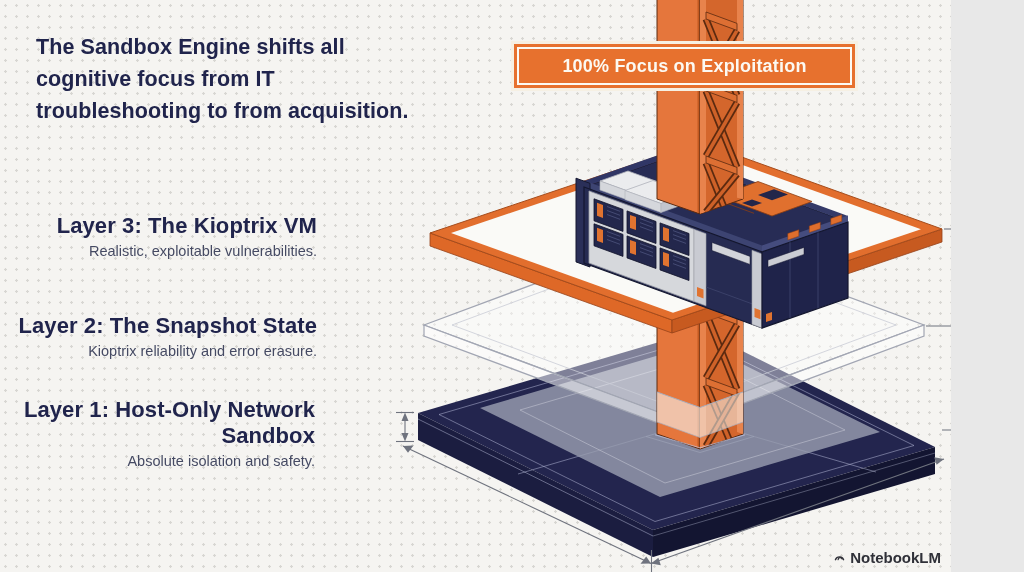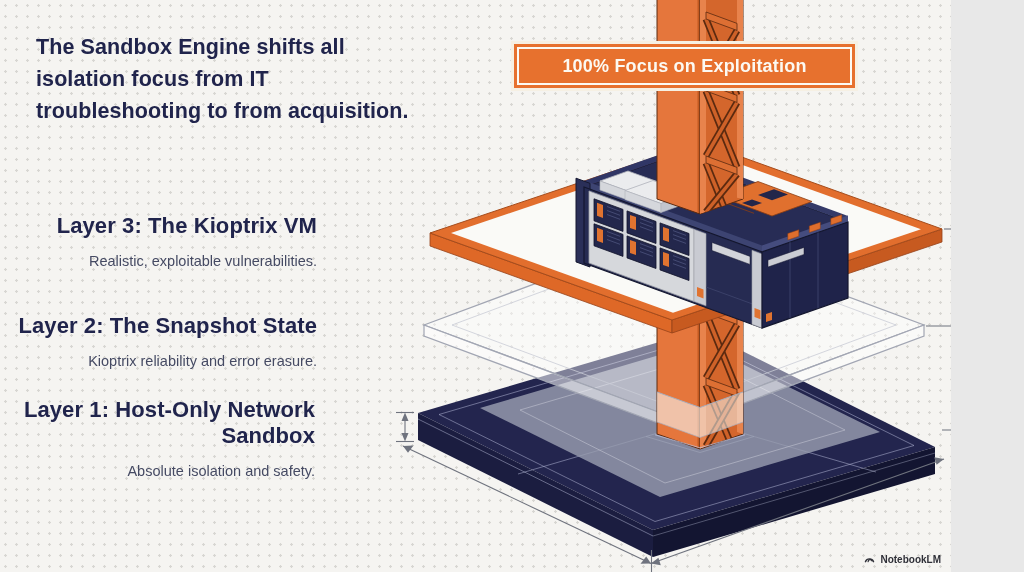--- a/index.html
+++ b/index.html
@@ -21,27 +21,27 @@
     display:flex;align-items:center;justify-content:center;
   }
   .banner::before{
     content:"";position:absolute;inset:3px;border:2px solid #FCFAF4;pointer-events:none;
   }
   .banner-label{
     font-size:18px;font-weight:bold;color:#FCF9F2;letter-spacing:.2px;white-space:nowrap;
   }
   .layer-label{position:absolute;text-align:right;}
   .layer-title{font-size:22px;font-weight:bold;color:#20244C;letter-spacing:.1px;}
-  .layer-sub{font-size:14.5px;color:#454A63;margin-top:14px;}
+  .layer-sub{font-size:14.5px;color:#454A63;margin-top:4px;}
   .layer-3{right:634px;top:213px;}
   .layer-2{right:634px;top:313px;}
   .layer-1{right:636px;top:397px;}
   .watermark{
     position:absolute;right:10px;bottom:6px;display:flex;align-items:center;gap:4px;
-    color:#2F3038;font-size:10px;font-weight:600;
+    color:#2F3038;font-size:15px;font-weight:600;
   }
   .watermark svg{display:block;}
 </style>
 </head>
 <body>
 
 <div class="canvas">
 
   <svg class="illustration" width="1024" height="572" viewBox="0 0 1024 572" xmlns="http://www.w3.org/2000/svg">
 
@@ -225,21 +225,21 @@
         <path d="M403,446 L413.5,445.5 L408,452.8 Z"></path>
         <path d="M651,563.5 L640.5,563.8 L646.2,556.4 Z"></path>
         <path d="M944,459 L934.2,457.2 L936.6,464.8 Z"></path>
         <path d="M651,563.5 L660.8,565.2 L658.4,557.8 Z"></path>
       </g>
     </g>
   </svg>
 
   <div class="headline">
     <div>The Sandbox Engine shifts all</div>
-    <div>isolation focus from IT</div>
+    <div>cognitive focus from IT</div>
     <div>troubleshooting to from acquisition.</div>
   </div>
 
   <div class="banner">
     <span class="banner-label">100% Focus on Exploitation</span>
   </div>
 
   <div class="layer-label layer-3">
     <div class="layer-title">Layer 3: The Kioptrix VM</div>
     <div class="layer-sub">Realistic, exploitable vulnerabilities.</div>

